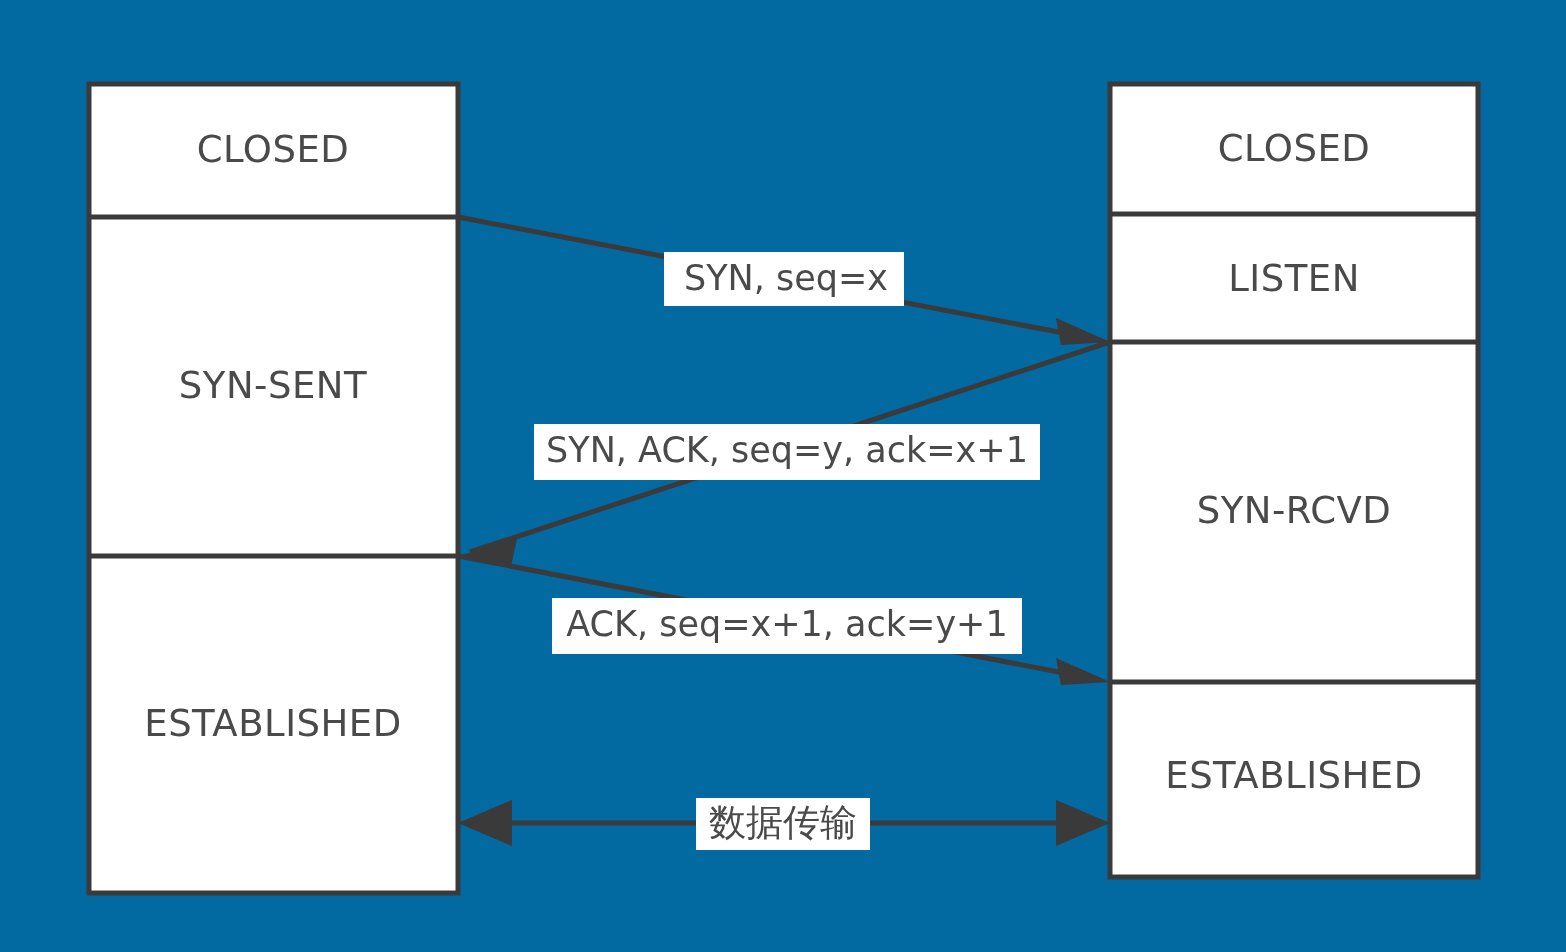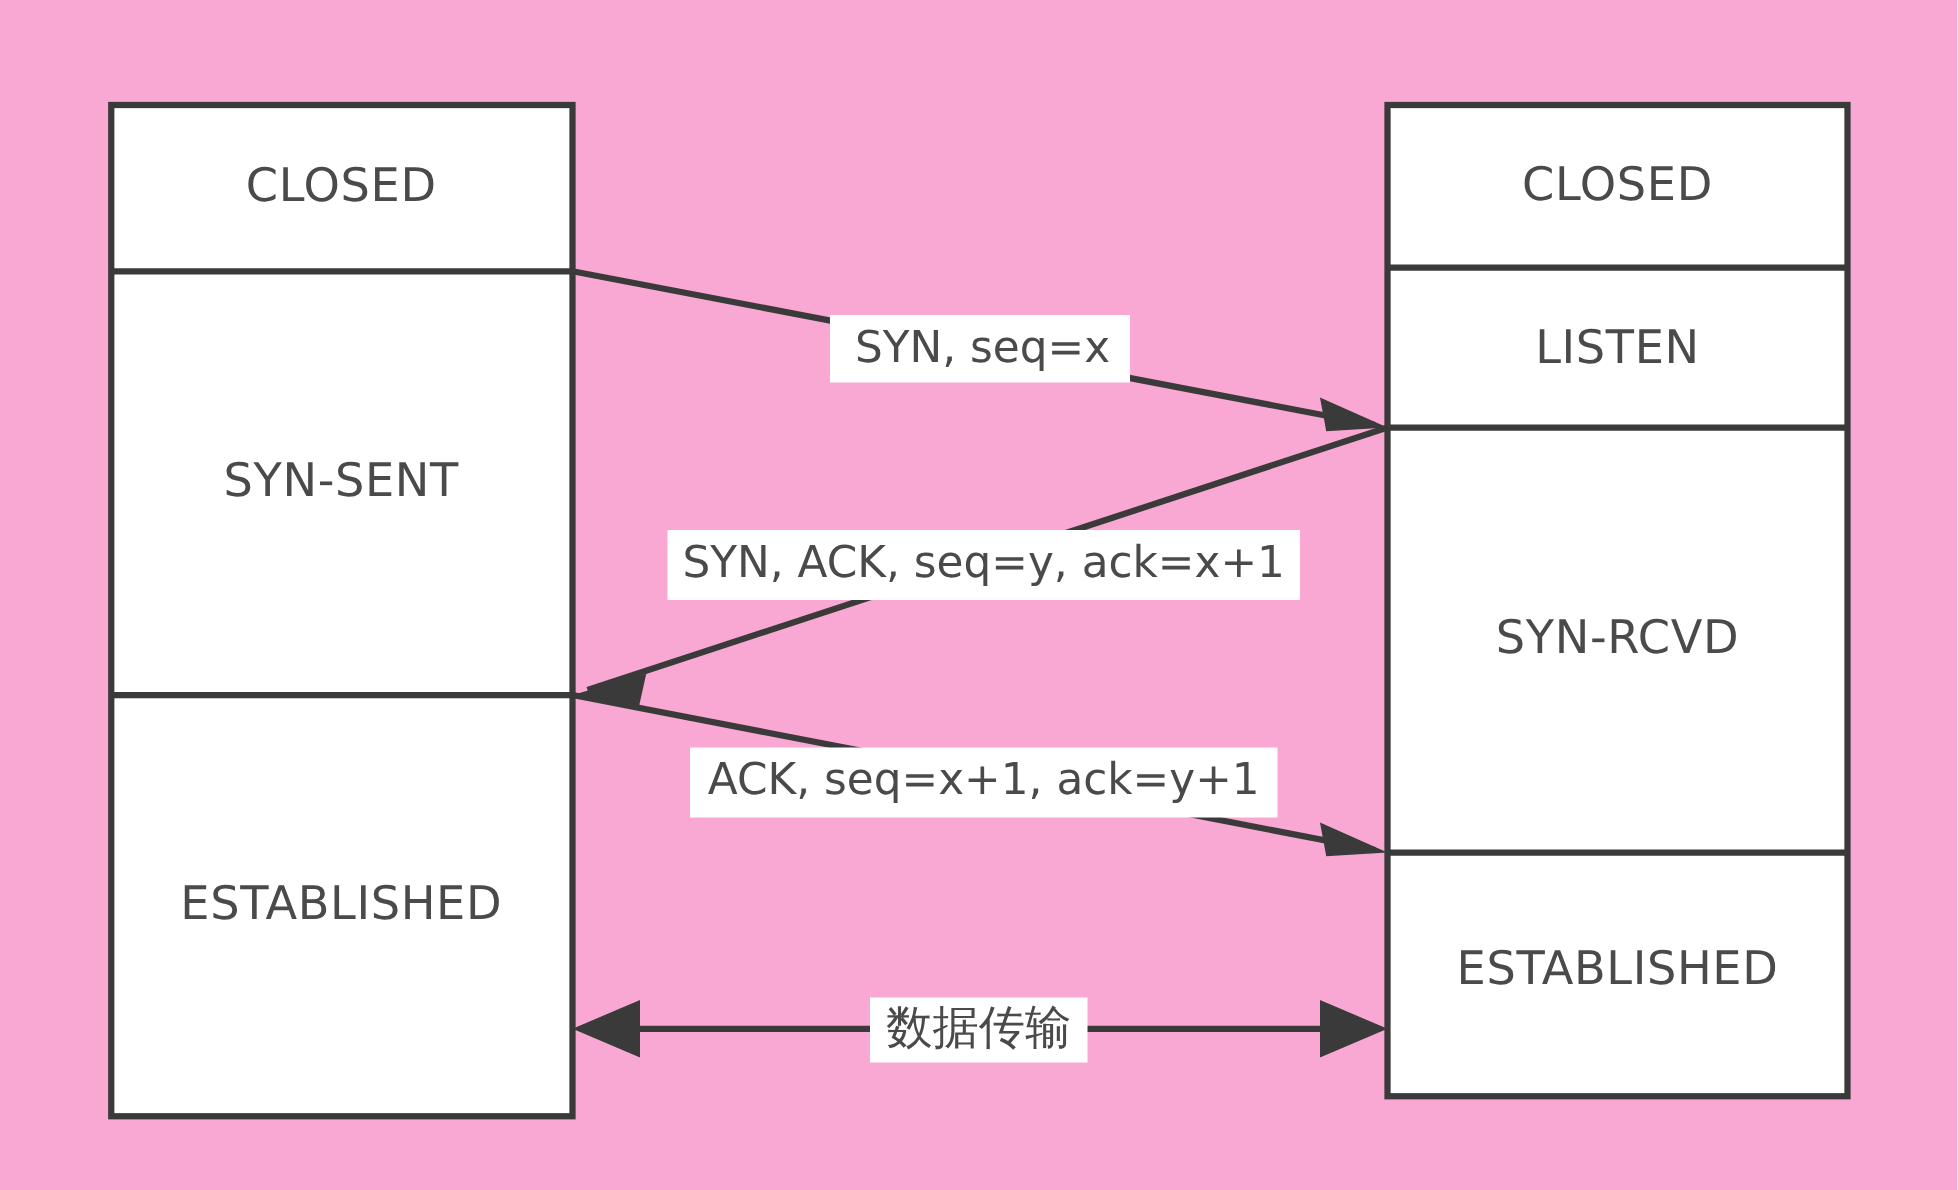--- a/index.html
+++ b/index.html
@@ -10,21 +10,21 @@
   body {
     width: 1566px;
     height: 952px;
     font-family: "DejaVu Sans", "Liberation Sans", sans-serif;
     overflow: hidden;
   }
   #diagram-root {
     position: relative;
     width: 1566px;
     height: 952px;
-    background: #f9a8d4;
+    background: #0369a1;
   }
   svg#tcp-svg {
     position: absolute;
     top: 0;
     left: 0;
     width: 1566px;
     height: 952px;
     display: block;
   }
   .state-box-outline {

